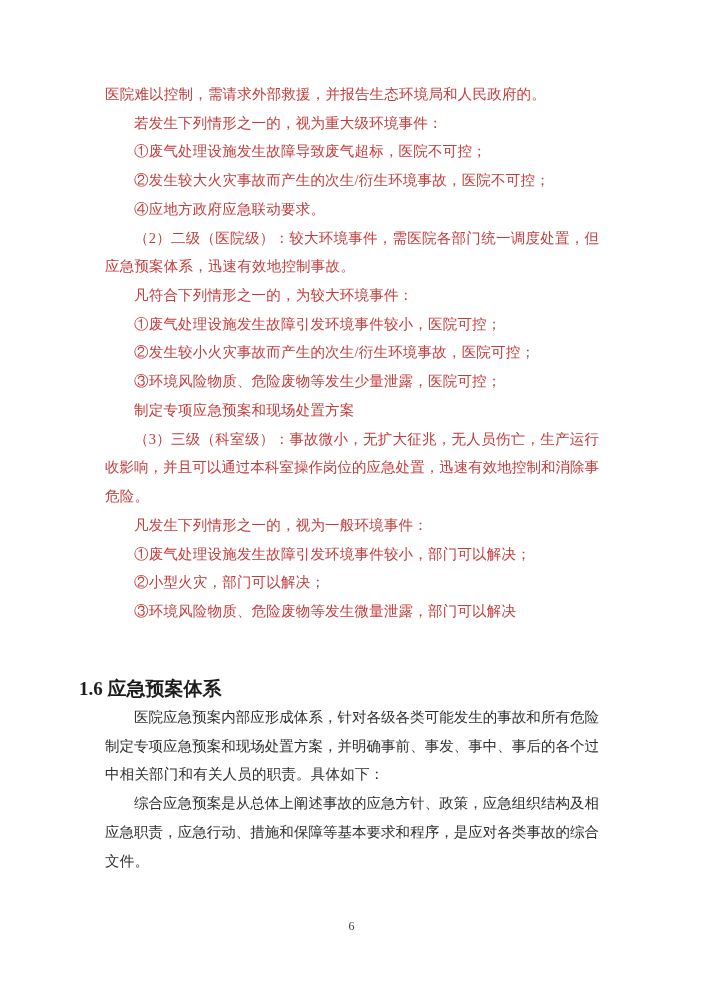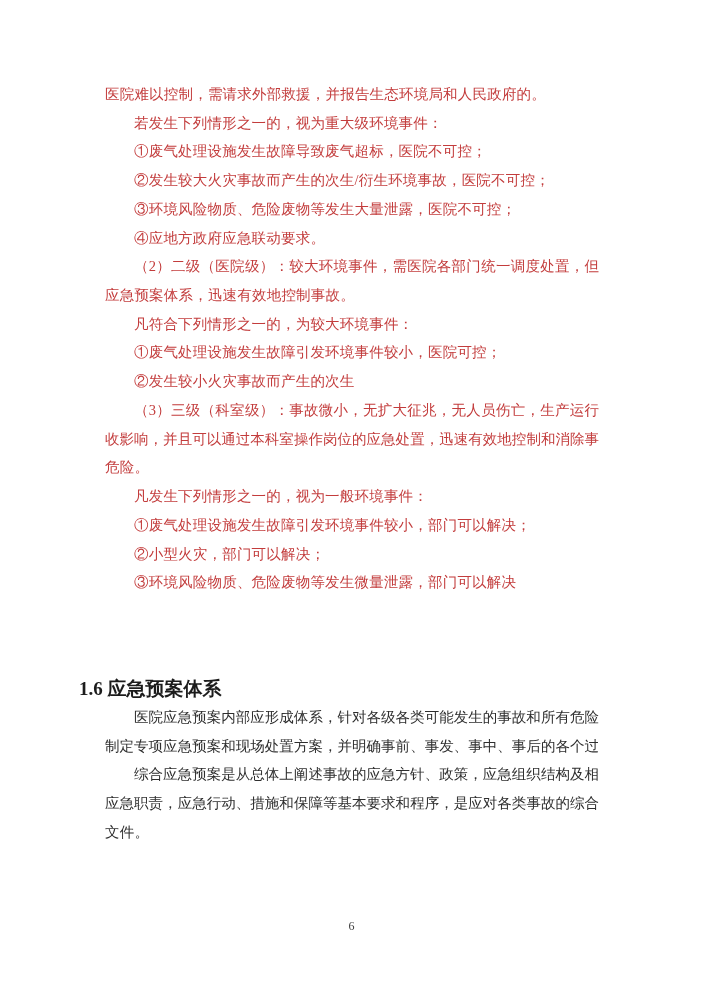--- a/index.html
+++ b/index.html
@@ -78,41 +78,43 @@
 </head>
 <body>
 
 <div class="page">
 
   <div class="text-block red-block">
     <div class="ln">医院难以控制，需请求外部救援，并报告生态环境局和人民政府的。</div>
     <div class="ln ind">若发生下列情形之一的，视为重大级环境事件：</div>
     <div class="ln ind">①废气处理设施发生故障导致废气超标，医院不可控；</div>
     <div class="ln ind">②发生较大火灾事故而产生的次生/衍生环境事故，医院不可控；</div>
-    <div class="ln ind">③环境风险物质、危险废物等发生大量泄露，医院不可控；</div>
     <div class="ln ind">④应地方政府应急联动要求。</div>
     <div class="ln ind jf">（2）二级（医院级）：较大环境事件，需医院各部门统一调度处置，但能</div>
     <div class="ln">应急预案体系，迅速有效地控制事故。</div>
     <div class="ln ind">凡符合下列情形之一的，为较大环境事件：</div>
     <div class="ln ind">①废气处理设施发生故障引发环境事件较小，医院可控；</div>
-    <div class="ln ind">②发生较小火灾事故而产生的次生</div>
+    <div class="ln ind">②发生较小火灾事故而产生的次生/衍生环境事故，医院可控；</div>
+    <div class="ln ind">③环境风险物质、危险废物等发生少量泄露，医院可控；</div>
+    <div class="ln ind">制定专项应急预案和现场处置方案</div>
     <div class="ln ind jf">（3）三级（科室级）：事故微小，无扩大征兆，无人员伤亡，生产运行未</div>
     <div class="ln jf">收影响，并且可以通过本科室操作岗位的应急处置，迅速有效地控制和消除事故</div>
     <div class="ln">危险。</div>
     <div class="ln ind">凡发生下列情形之一的，视为一般环境事件：</div>
     <div class="ln ind">①废气处理设施发生故障引发环境事件较小，部门可以解决；</div>
     <div class="ln ind">②小型火灾，部门可以解决；</div>
     <div class="ln ind">③环境风险物质、危险废物等发生微量泄露，部门可以解决</div>
   </div>
 
   <h1 class="sec-h1">1.6 应急预案体系</h1>
 
   <div class="text-block black-block">
     <div class="ln ind jf">医院应急预案内部应形成体系，针对各级各类可能发生的事故和所有危险源</div>
     <div class="ln jf">制定专项应急预案和现场处置方案，并明确事前、事发、事中、事后的各个过程</div>
+    <div class="ln">中相关部门和有关人员的职责。具体如下：</div>
     <div class="ln ind jf">综合应急预案是从总体上阐述事故的应急方针、政策，应急组织结构及相关</div>
     <div class="ln jf">应急职责，应急行动、措施和保障等基本要求和程序，是应对各类事故的综合性</div>
     <div class="ln">文件。</div>
   </div>
 
   <div class="page-footer">6</div>
 
 </div>
 
 </body></html>

